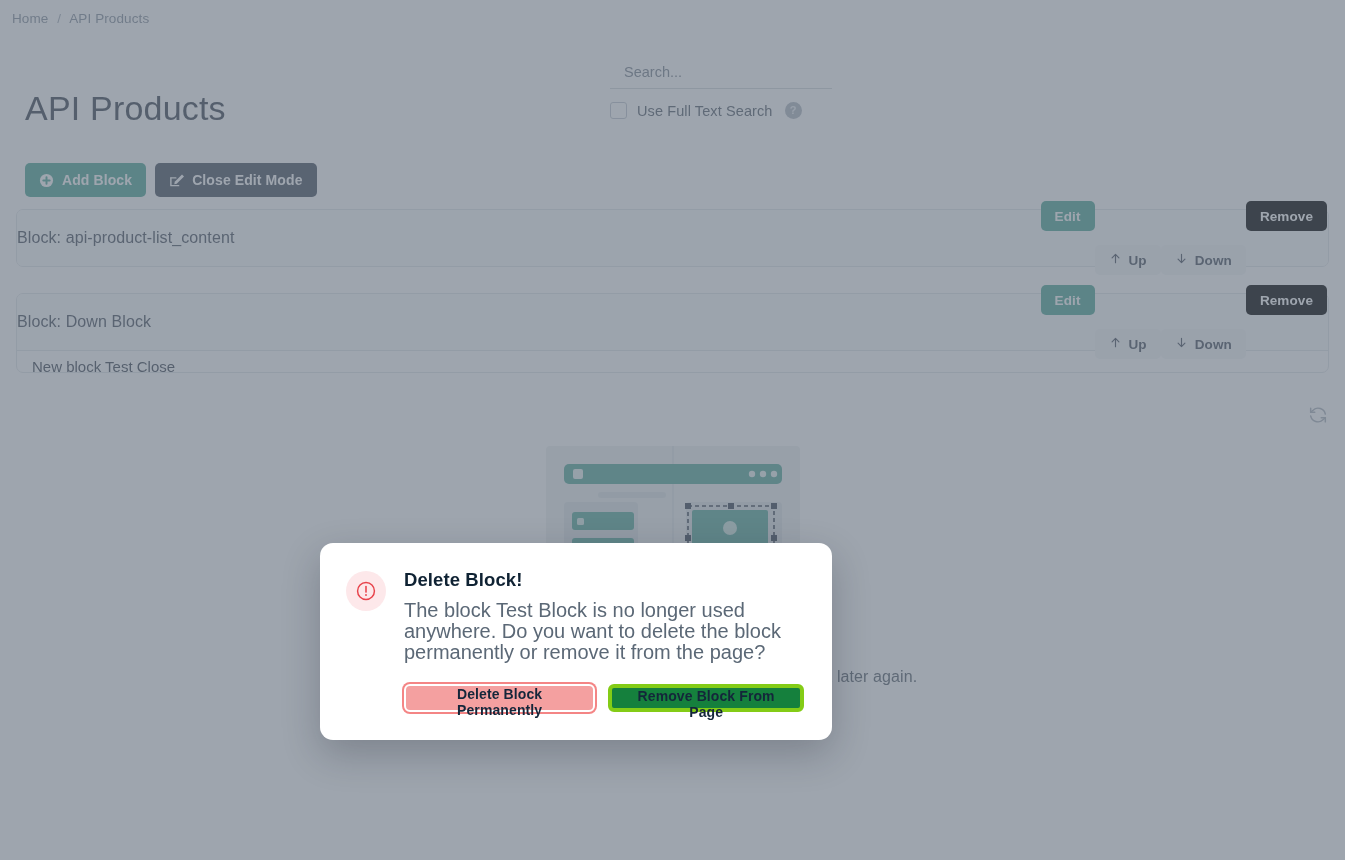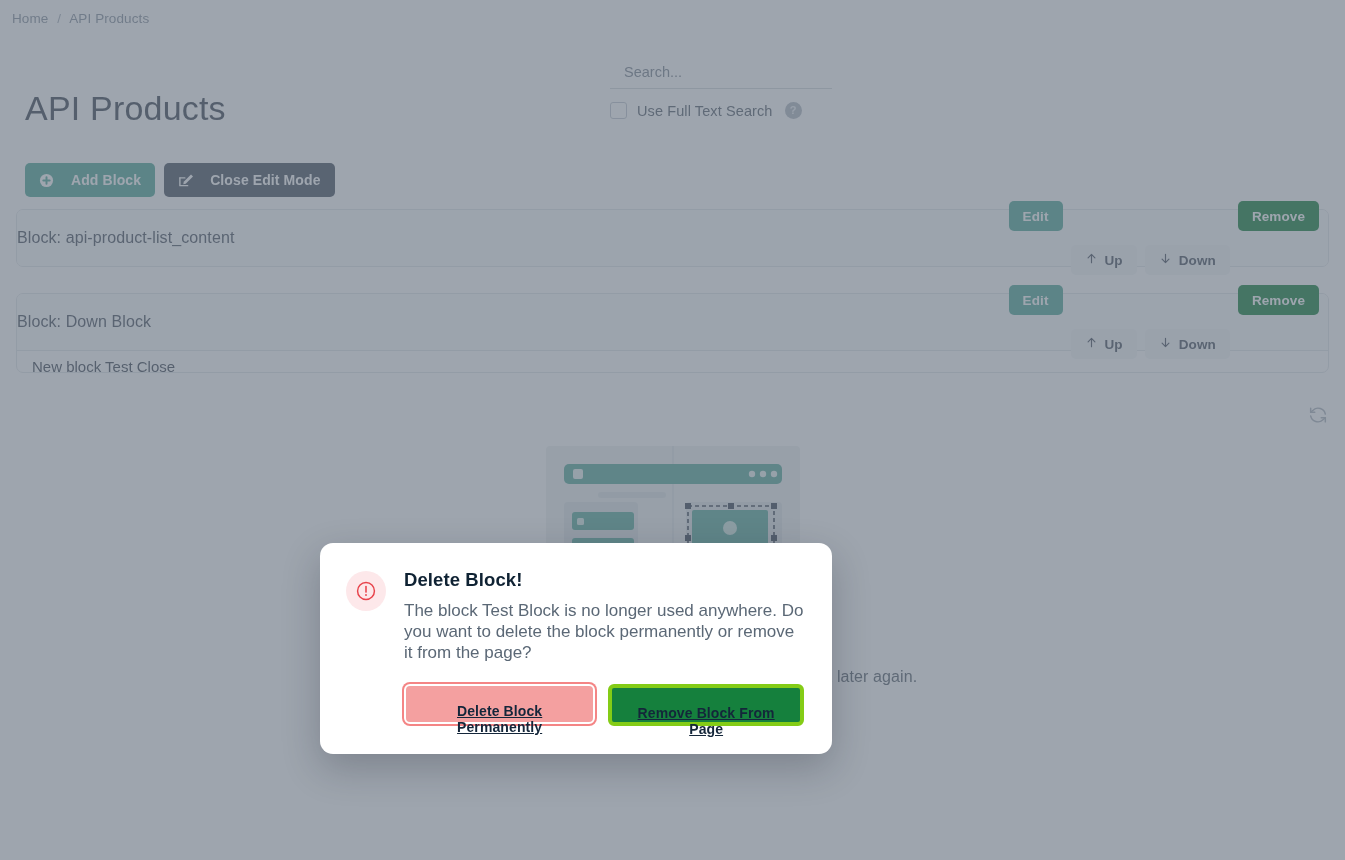--- a/index.html
+++ b/index.html
@@ -93,21 +93,21 @@
   
   .toolbar {
     position: absolute;
     left: 25px; top: 163px;
     display: flex;
     gap: 9px;
   }
   .btn {
     display: inline-flex;
     align-items: center;
-    gap: 17px;
+    gap: 8px;
     border: none;
     border-radius: 5px;
     font-family: "Liberation Sans", sans-serif;
     font-size: 14px;
     font-weight: bold;
     padding: 0 14px;
     height: 34px;
     cursor: pointer;
     letter-spacing: .1px;
   }
@@ -137,45 +137,44 @@
   }
   #block-1 .block-head { border-radius: 6px; }
 
   .block-title {
     font-size: 16px;
     color: #4c5562;
     letter-spacing: .1px;
   }
   .block-actions {
     position: absolute;
-    right: 9px; top: 50%;
+    right: 1px; top: 50%;
     transform: translateY(-50%);
     display: flex;
-    gap: 8px;
     justify-content: flex-end;
   }
   .bbtn {
     display: inline-flex;
     align-items: center;
     justify-content: center;
     gap: 7px;
     height: 30px;
     min-width: 45px;
     padding: 0 14px;
     border-radius: 5px;
     font-family: "Liberation Sans", sans-serif;
     font-size: 13.5px;
     font-weight: bold;
     border: none;
     cursor: pointer;
     letter-spacing: .1px;
   }
   .bbtn-edit   { background: #52a999; color: #ffffff; }
   .bbtn-plain  { background: #f4f6f8; color: #4c5562; margin-top: 44px; }
-  .bbtn-remove { background: #15803d; color: #ffffff; }
+  .bbtn-remove { background: #000000; color: #ffffff; }
 
   .block-body {
     border-top: 1px solid #e3e6ea;
     padding: 7px 0 7px 15px;
     font-size: 15px;
     color: #434b58;
   }
 
   
   .refresh-icon {
@@ -232,36 +231,35 @@
   }
   .modal-body { flex: 1 1 auto; }
   .modal-title {
     font-size: 18.5px;
     font-weight: bold;
     color: #0f2233;
     margin: 0 0 9px 0;
     letter-spacing: .1px;
   }
   .modal-text {
-    font-size: 17px;
+    font-size: 20px;
     line-height: 21px;
     color: #5b6876;
     margin: 0 0 21px 0;
   }
   .modal-actions { display: flex; gap: 13px; }
   .mbtn {
     font-family: "Liberation Sans", sans-serif;
     font-size: 14px;
     font-weight: bold;
     border-radius: 6px;
-    height: 40px;
-    padding: 17px 18px;
+    height: 28px;
+    padding: 0 18px;
     cursor: pointer;
     letter-spacing: .1px;
-    text-decoration: underline;
   }
   .mbtn-danger {
     background: #f4a0a0;
     color: #14263a;
     border: 2px solid #ffffff;
     box-shadow: 0 0 0 2px #f48585;
   }
   .mbtn-secondary {
     background: #15803d;
     color: #14263a;

